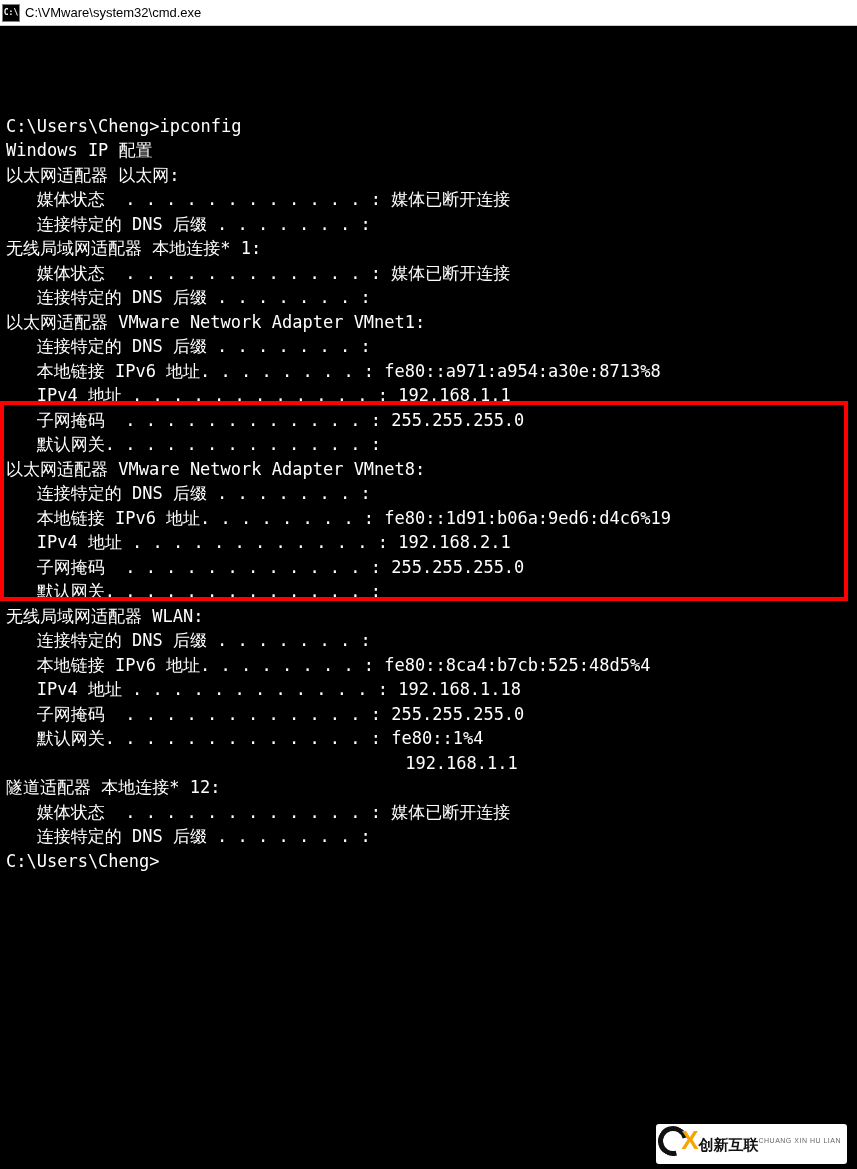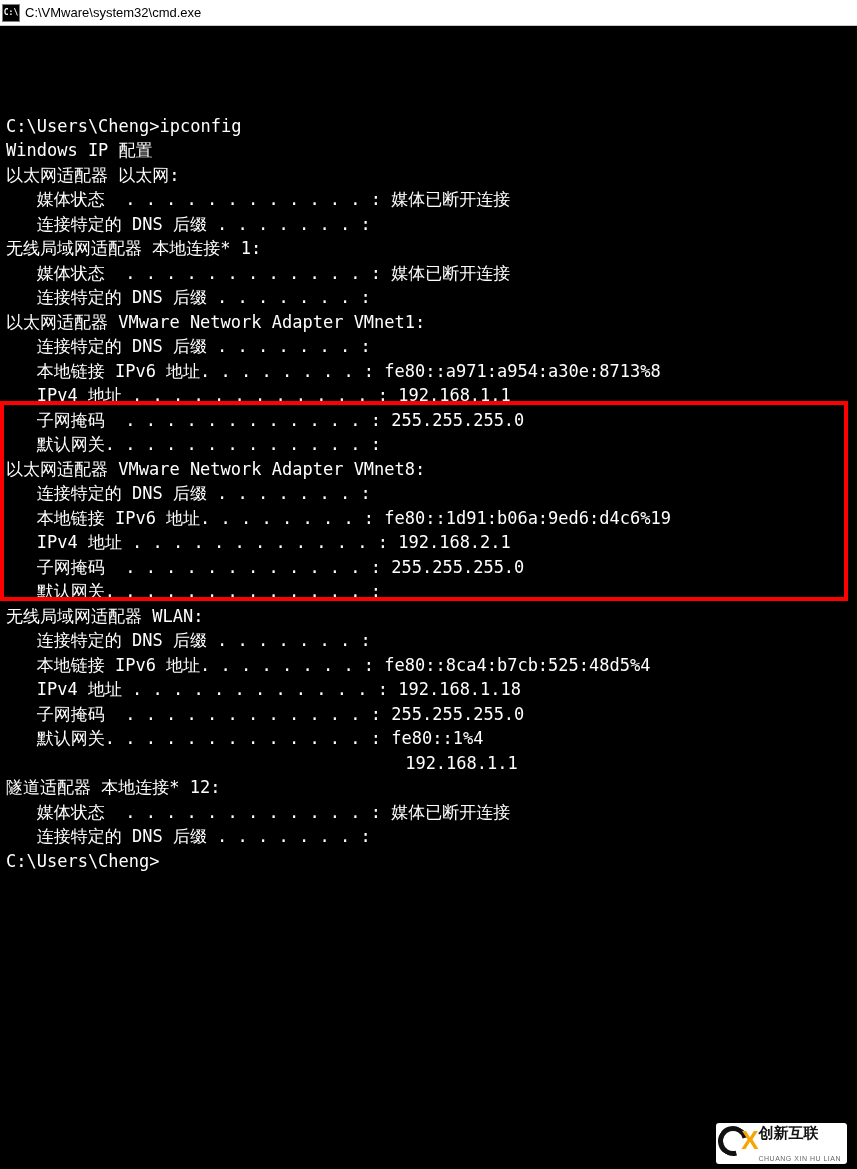--- a/index.html
+++ b/index.html
@@ -72,21 +72,21 @@
     position: relative;
     margin-right: 4px;
   }
   .logo-mark .c {
     position:absolute; width:30px; height:30px; border:5px solid #111; border-radius:50%;
     border-right-color: transparent; transform: rotate(30deg); top:0; left:0; box-sizing:border-box;
   }
   .logo-mark .x {
     position:absolute; color:#f7a400; font-weight:900; font-size:26px; right:-4px; top:2px; font-family: Arial, sans-serif;
   }
-  .logo-text { display:flex; flex-direction:column; line-height:1; font-family: "Microsoft YaHei", sans-serif; gap: 15px; }
+  .logo-text { display:flex; flex-direction:row; line-height:1; font-family: "Microsoft YaHei", sans-serif; }
   .logo-text .cn { font-size:15px; font-weight:700; color:#111; }
   .logo-text .en { font-size:7px; color:#666; letter-spacing:0.5px; }
   .line { display:block; }
 </style>
 </head>
 <body>
 
 <div class="titlebar">
   <span class="icon">C:\</span>
   <span>C:\VMware\system32\cmd.exe</span>

